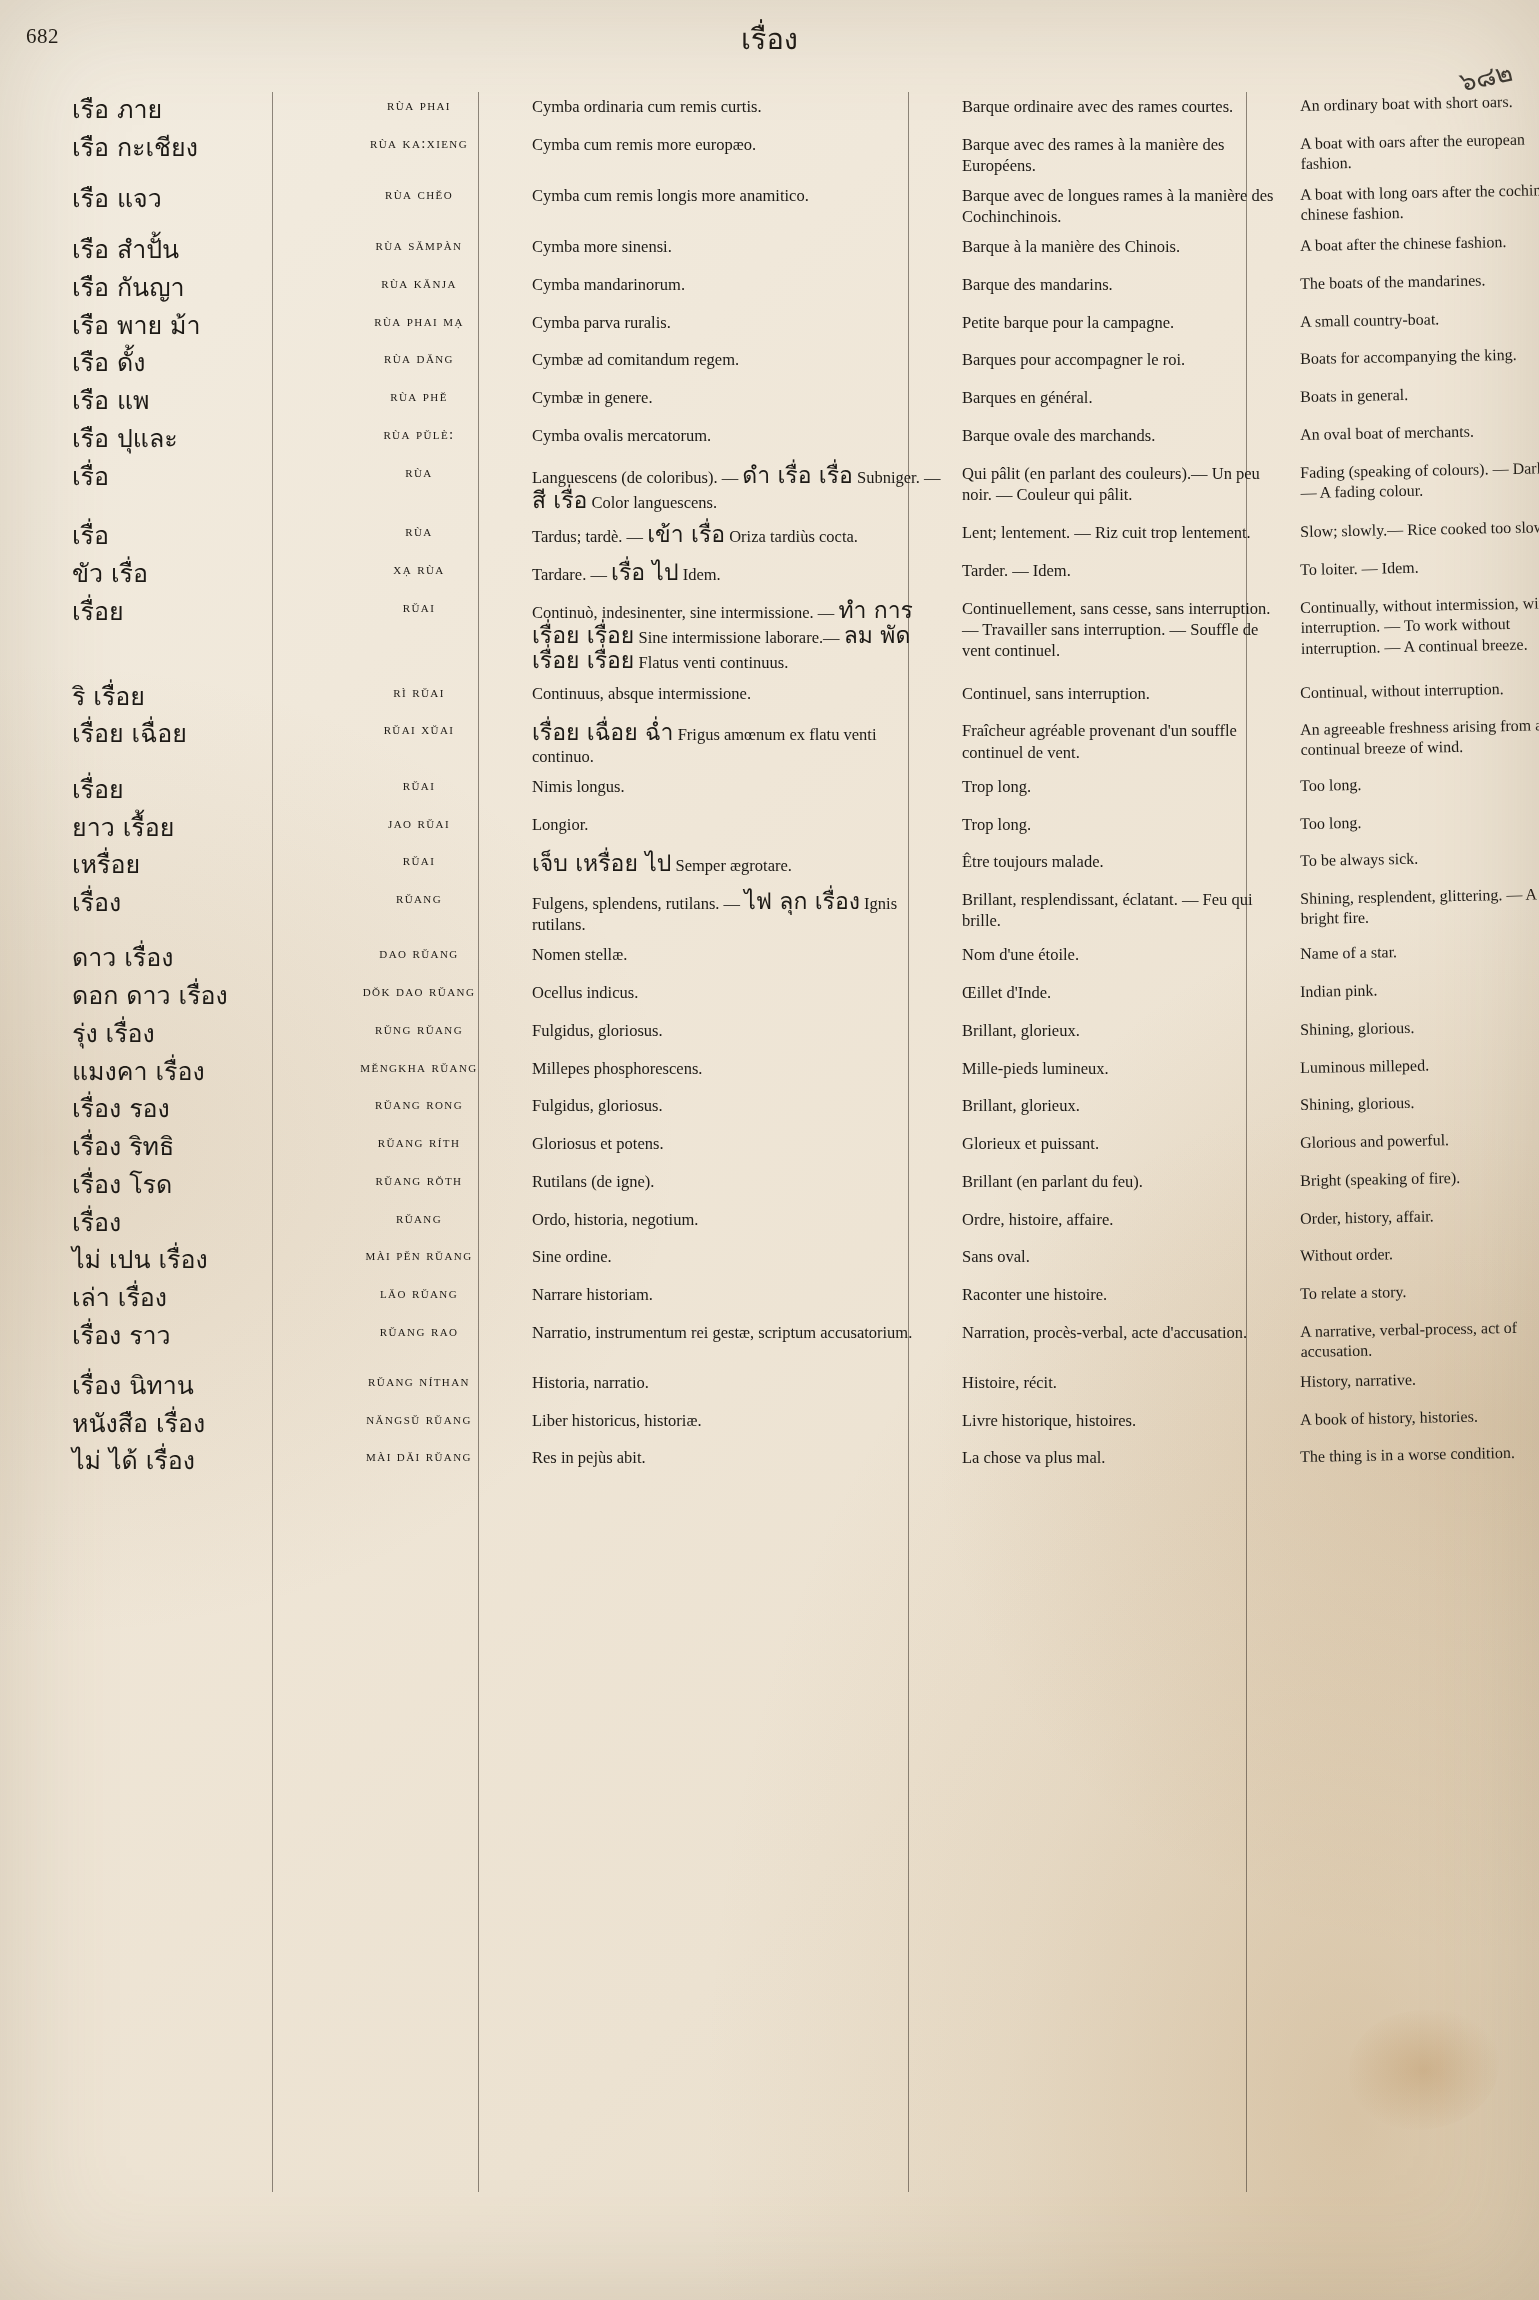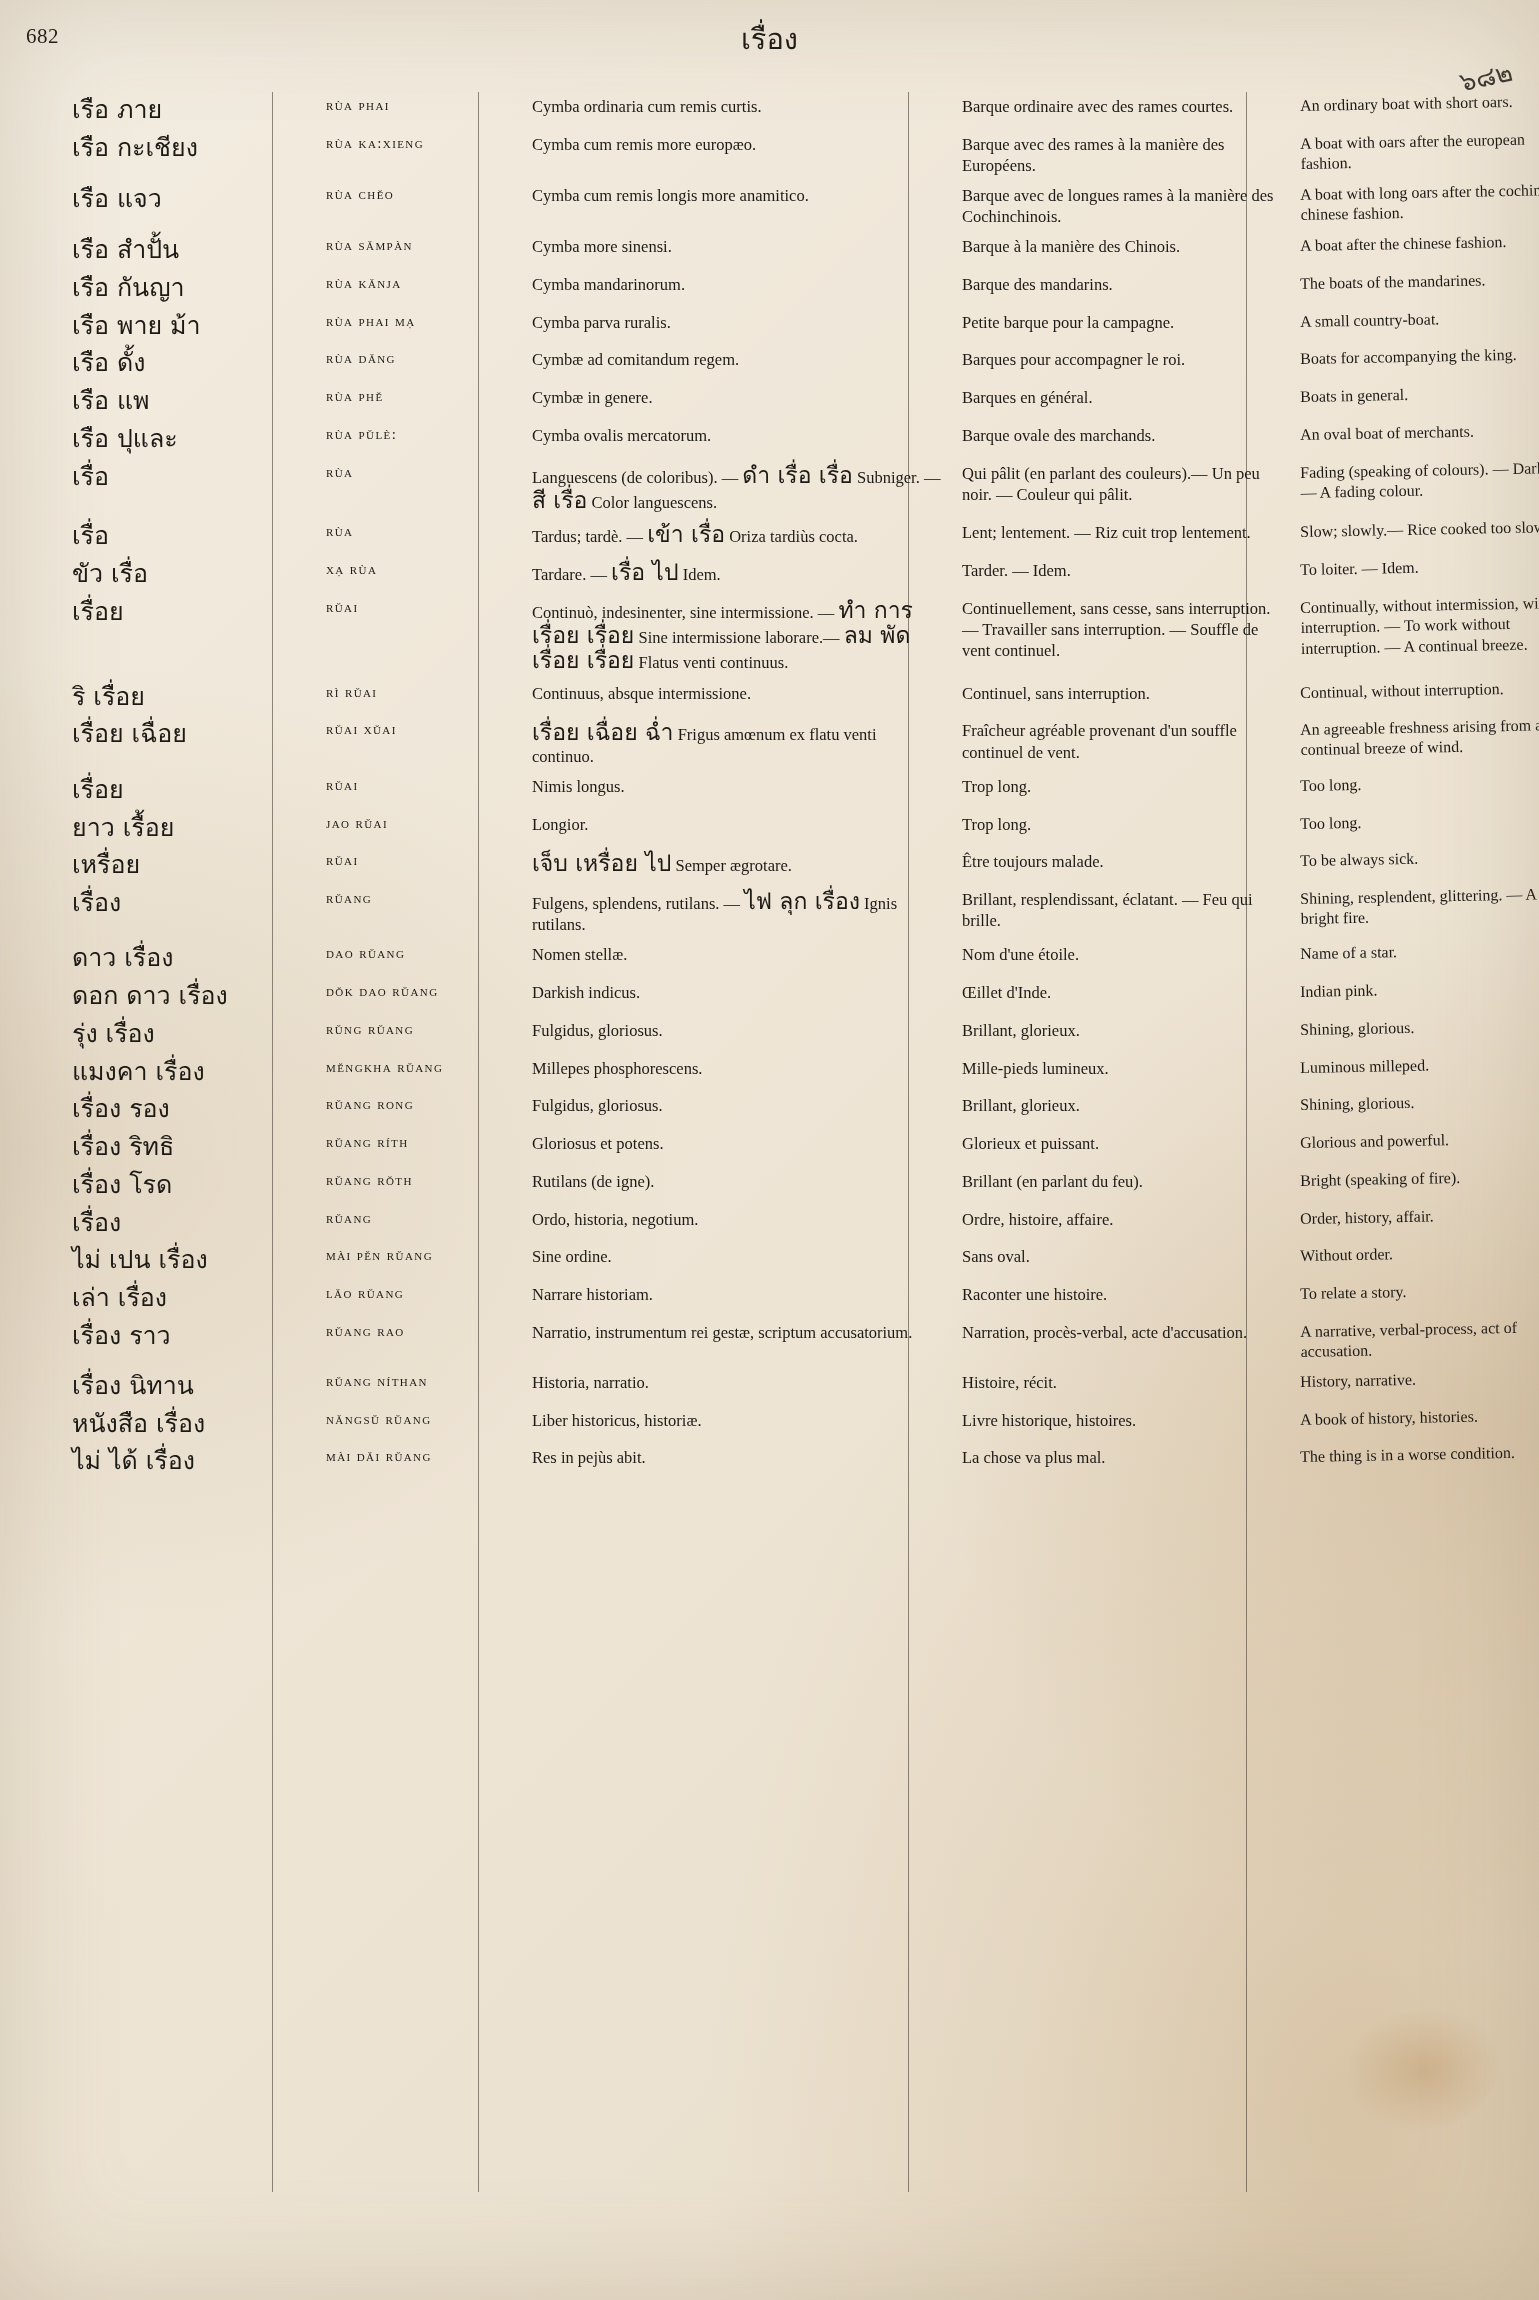--- a/index.html
+++ b/index.html
@@ -78,21 +78,21 @@
     width: 1539px;
     border-collapse: collapse;
     table-layout: fixed;
     margin-left: 44px;
   }
   table.dict td {
     vertical-align: top;
     padding: 4px 10px 5px 10px;
   }
   .c-thai   { width: 272px; padding-left: 28px !important; }
-  .c-rom    { width: 206px; text-align: left; }
+  .c-rom    { width: 206px; text-align: center; }
   .c-lat    { width: 430px; }
   .c-fr     { width: 338px; }
   .c-en     { width: 293px; }
 
   .thai {
     font-family: "DejaVu Sans", sans-serif;
     font-size: 25px;
     line-height: 1.15;
     white-space: nowrap;
   }
@@ -378,21 +378,21 @@
         <td class="c-fr fr">Nom d'une étoile.</td>
         <td class="c-en en">
           <span class="skew">Name of a star.</span>
         </td>
       </tr>
       <tr>
         <td class="c-thai">
           <span class="thai skew-t">ดอก ดาว เรื่อง</span>
         </td>
         <td class="c-rom rom">DŎK DAO RǓANG</td>
-        <td class="c-lat lat">Darkish indicus.</td>
+        <td class="c-lat lat">Ocellus indicus.</td>
         <td class="c-fr fr">Œillet d'Inde.</td>
         <td class="c-en en">
           <span class="skew">Indian pink.</span>
         </td>
       </tr>
       <tr>
         <td class="c-thai">
           <span class="thai skew-t">รุ่ง เรื่อง</span>
         </td>
         <td class="c-rom rom">RǓNG RǓANG</td>

